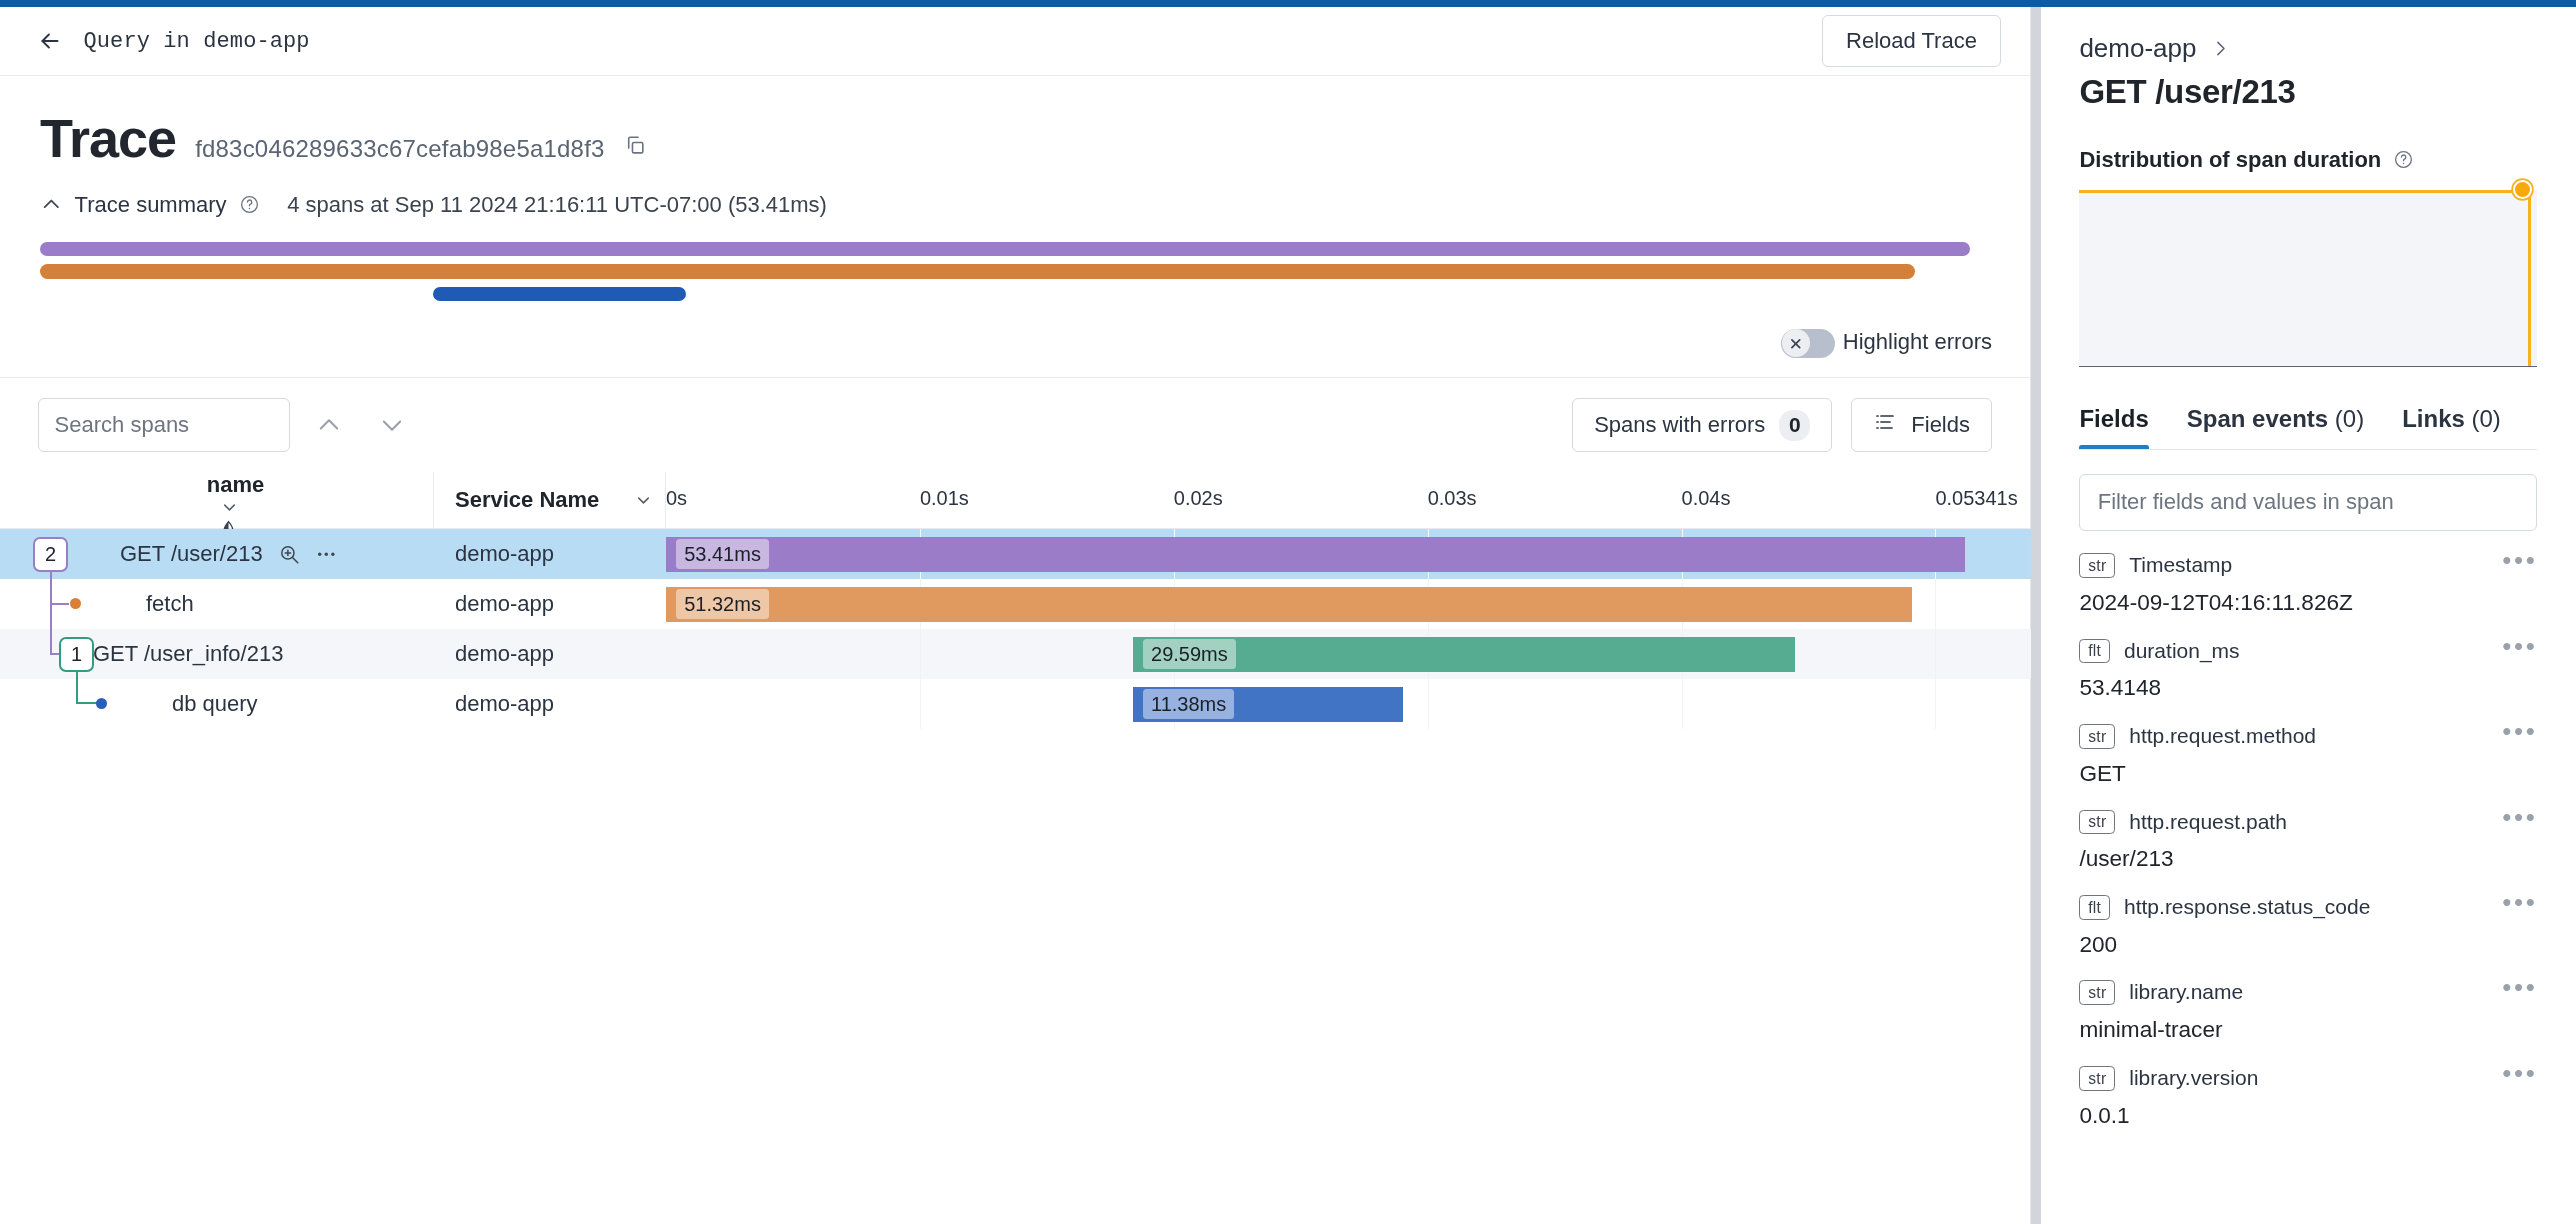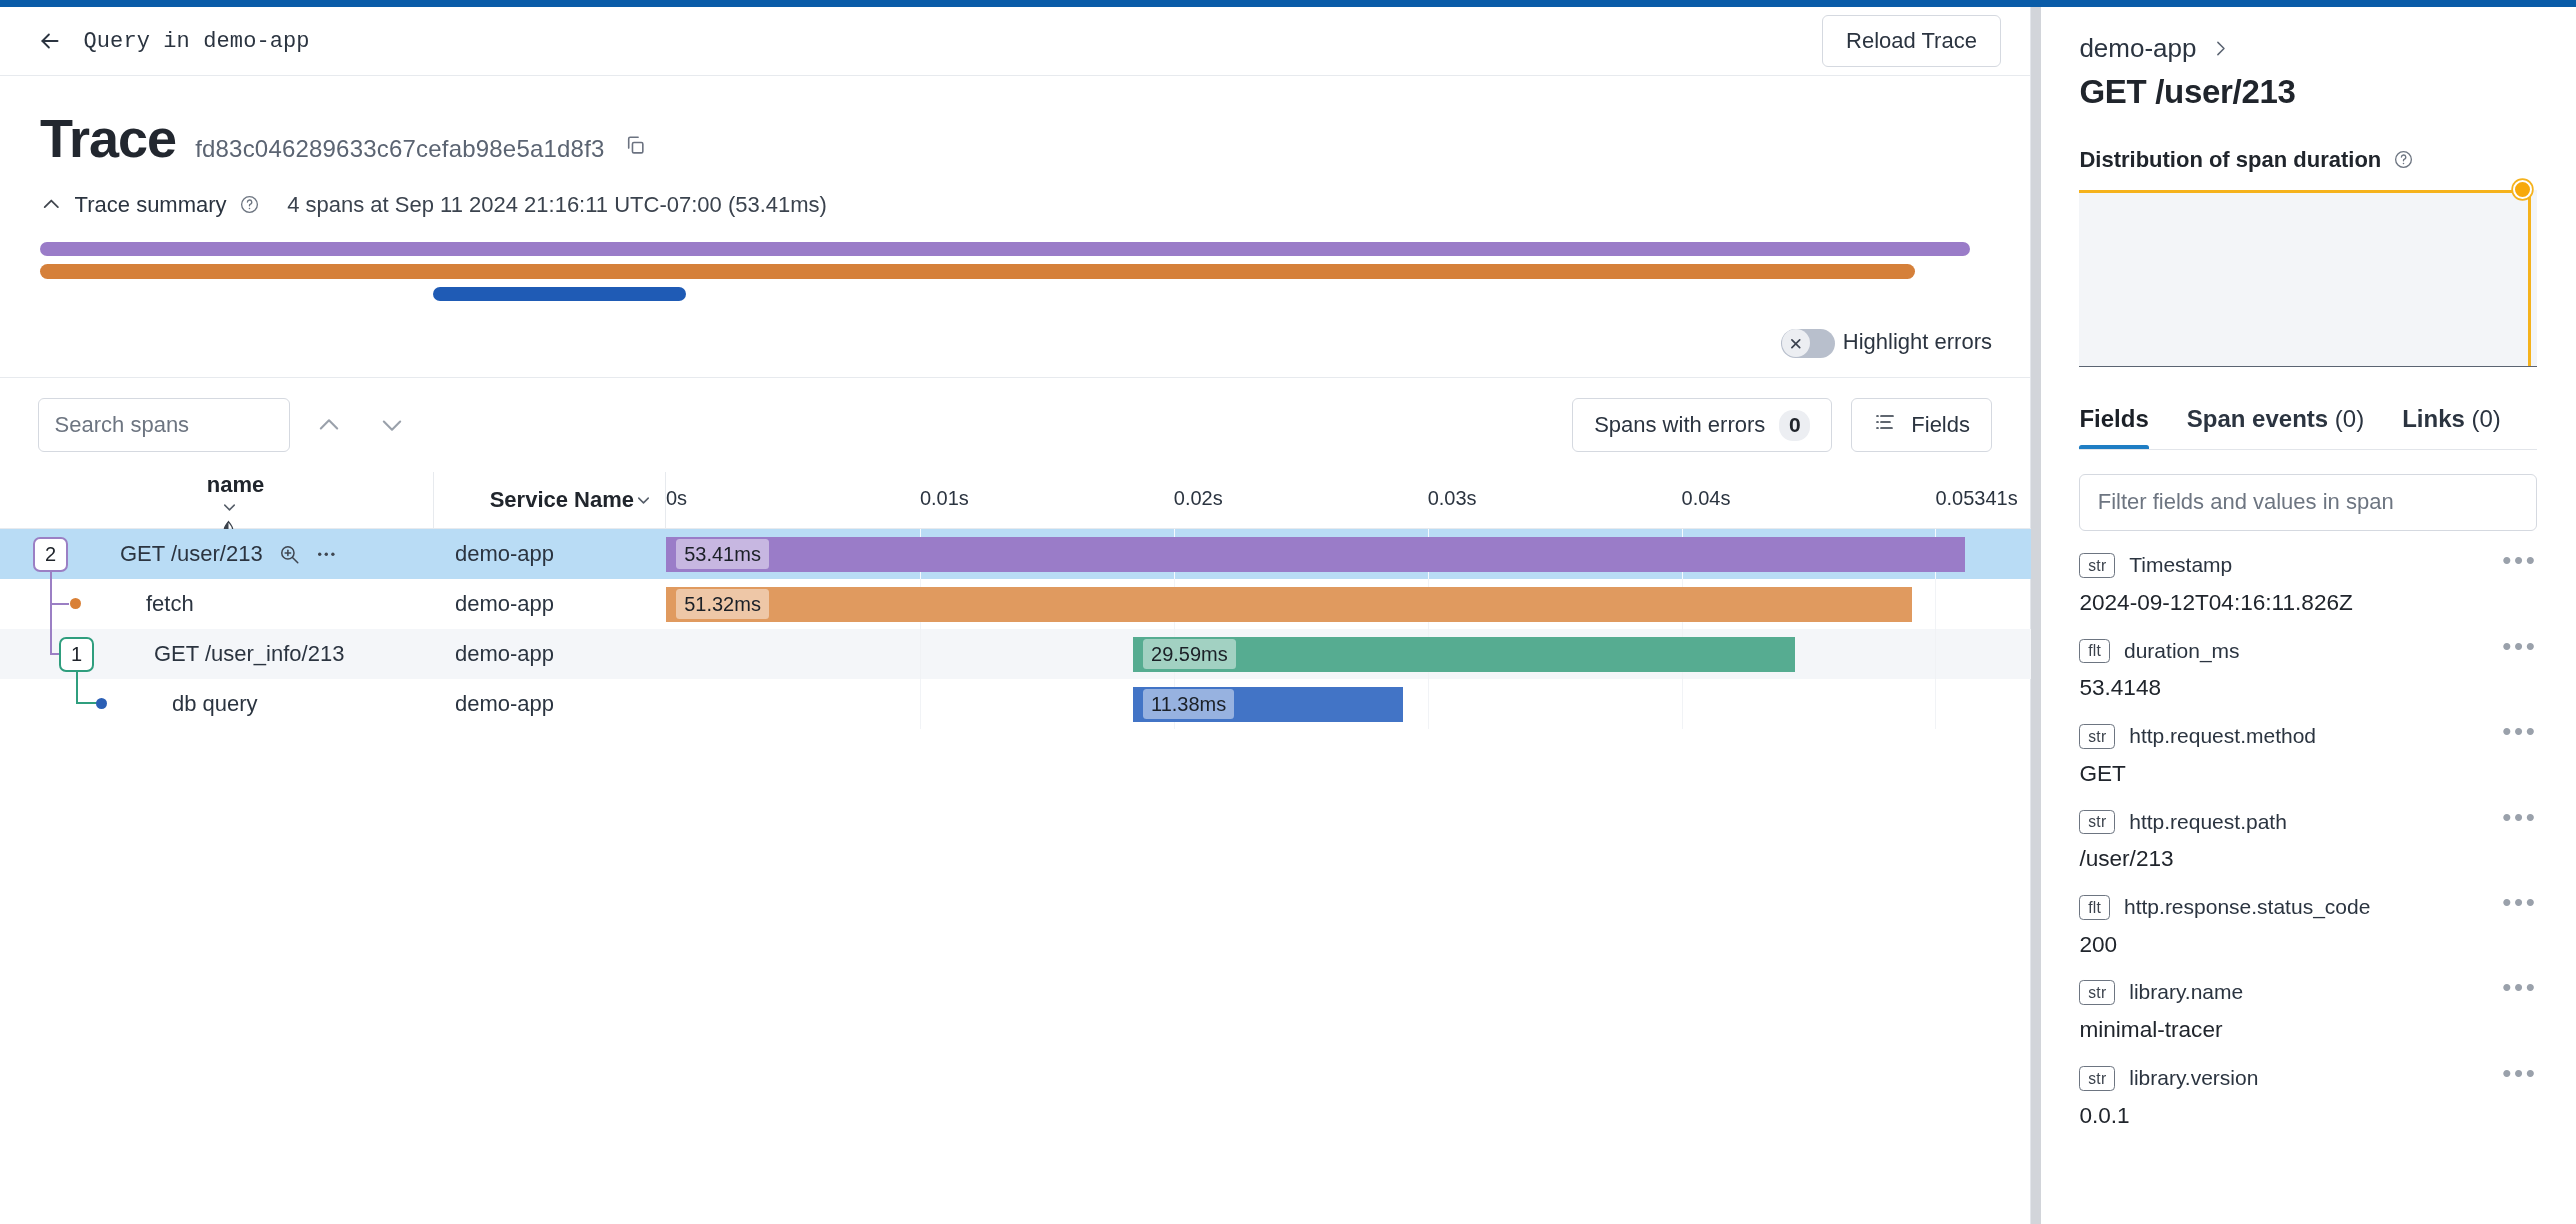--- a/index.html
+++ b/index.html
@@ -89,21 +89,21 @@
   }
 
   
   .tbl { width: 2031px; }
   .thead {
     display:flex; align-items:center; height: 57px; border-bottom: 0.9px solid #e7eaee;
     font-size: 22px; font-weight: 700; color:#20252c;
   }
   .th-name { width: 434px; display:flex; align-items:center; padding-left:38px; border-right:0.9px solid #e7eaee; height:100%;flex-direction:column; }
   .th-name .lbl { flex:1; }
-  .th-service { width: 232px; display:flex; align-items:center; padding-left:21px; border-right:0.9px solid #e7eaee; height:100%;text-align:right;}
+  .th-service { width: 232px; display:flex; align-items:center; padding-left:21px; border-right:0.9px solid #e7eaee; height:100%;}
   .th-service .lbl { flex:1; }
   .sort-chev { color:#555d68; margin-right: 12px; cursor:pointer; display:inline-flex;}
   .filter-ic { color:#3b424c; cursor:pointer; display:inline-flex; margin-right:14px;}
   .th-time { flex:1; position:relative; height:100%; }
   .tick { position:absolute; top:14.7px; font-size:20px; font-weight:400; color:#2b3440; }
 
   .trow { display:flex; height: 50px; position:relative; }
   .trow.sel { background:#b9dcf5; }
   .trow.alt { background:#f4f6f9; }
   .td-name { width:434px; display:flex; align-items:center; padding-left:38px; position:relative; }
@@ -362,21 +362,21 @@
               <div class="gridline" style="left: 74.4%;"></div>
               <div class="gridline" style="left: 93%;"></div>
               <div class="bar" style="left: 0%; width: 91.3%; background: rgb(224, 154, 95);">
                 <span class="dur">51.32ms</span>
               </div>
             </div>
           </div>
           <div class="trow alt">
             <div class="td-name">
               <span class="sbadge green" style="left: 59px; border-color: rgb(47, 158, 126);">1</span>
-              <span class="sname" style="margin-left: 116px;">GET /user_info/213</span>
+              <span class="sname" style="margin-left: 55px;">GET /user_info/213</span>
               <div class="conn" style="left: 50px; top: 0px; width: 1.7px; height: 26px; background: rgb(155, 127, 196);"></div>
               <div class="conn" style="left: 50px; top: 24px; width: 10.4px; height: 1.7px; background: rgb(155, 127, 196);"></div>
               <div class="conn" style="left: 76px; top: 42px; width: 1.7px; height: 29.5px; background: rgb(47, 158, 126);"></div>
             </div>
             <div class="td-service">demo-app</div>
             <div class="td-time">
               <div class="gridline" style="left: 18.6%;"></div>
               <div class="gridline" style="left: 37.2%;"></div>
               <div class="gridline" style="left: 55.8%;"></div>
               <div class="gridline" style="left: 74.4%;"></div>

